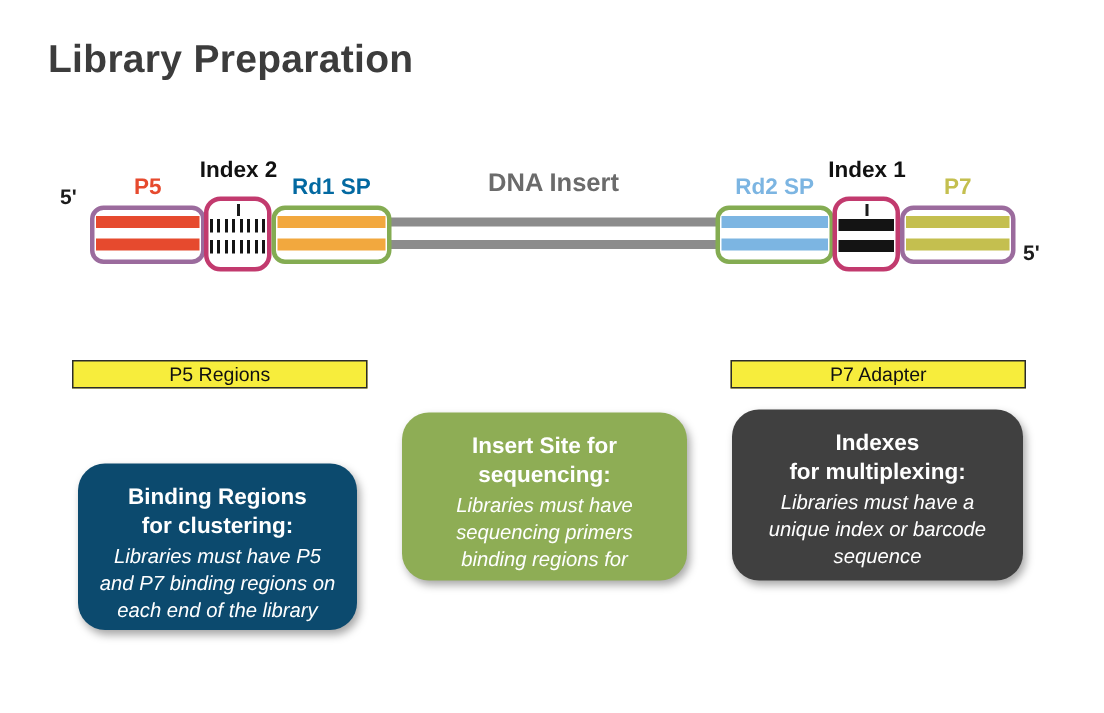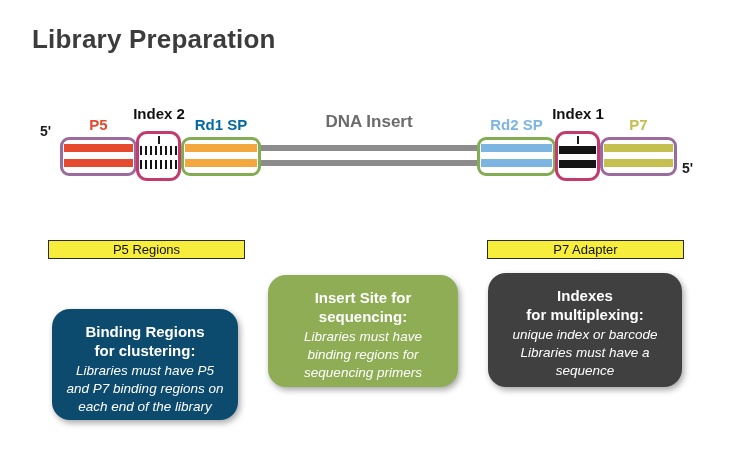--- a/index.html
+++ b/index.html
@@ -117,30 +117,30 @@
     </div>
   </div>
 
   <div class="callout" style="left: 268px; top: 275px; width: 190px; height: 112px; background: rgb(142, 173, 85);">
     <div class="head">
       <div>Insert Site for</div>
       <div>sequencing:</div>
     </div>
     <div class="body">
       <div>Libraries must have</div>
+      <div>sequencing primers</div>
       <div>binding regions for</div>
-      <div>sequencing primers</div>
     </div>
   </div>
 
   <div class="callout" style="left: 488px; top: 273px; width: 194px; height: 114px; background: #404040;">
     <div class="head">
       <div>Indexes</div>
       <div>for multiplexing:</div>
     </div>
     <div class="body">
+      <div>Libraries must have a</div>
       <div>unique index or barcode</div>
-      <div>Libraries must have a</div>
       <div>sequence</div>
     </div>
   </div>
 
 </div>
 
 </body></html>

